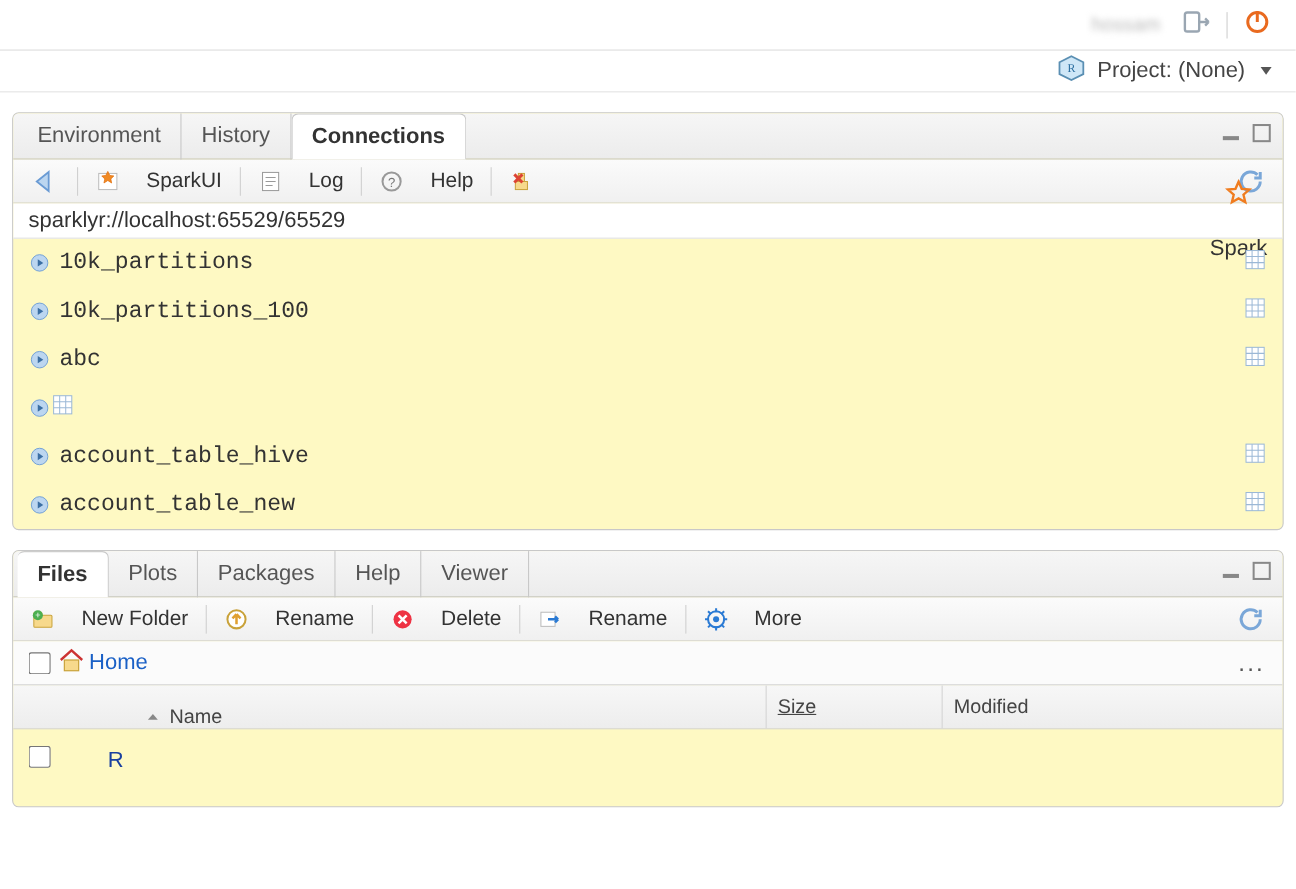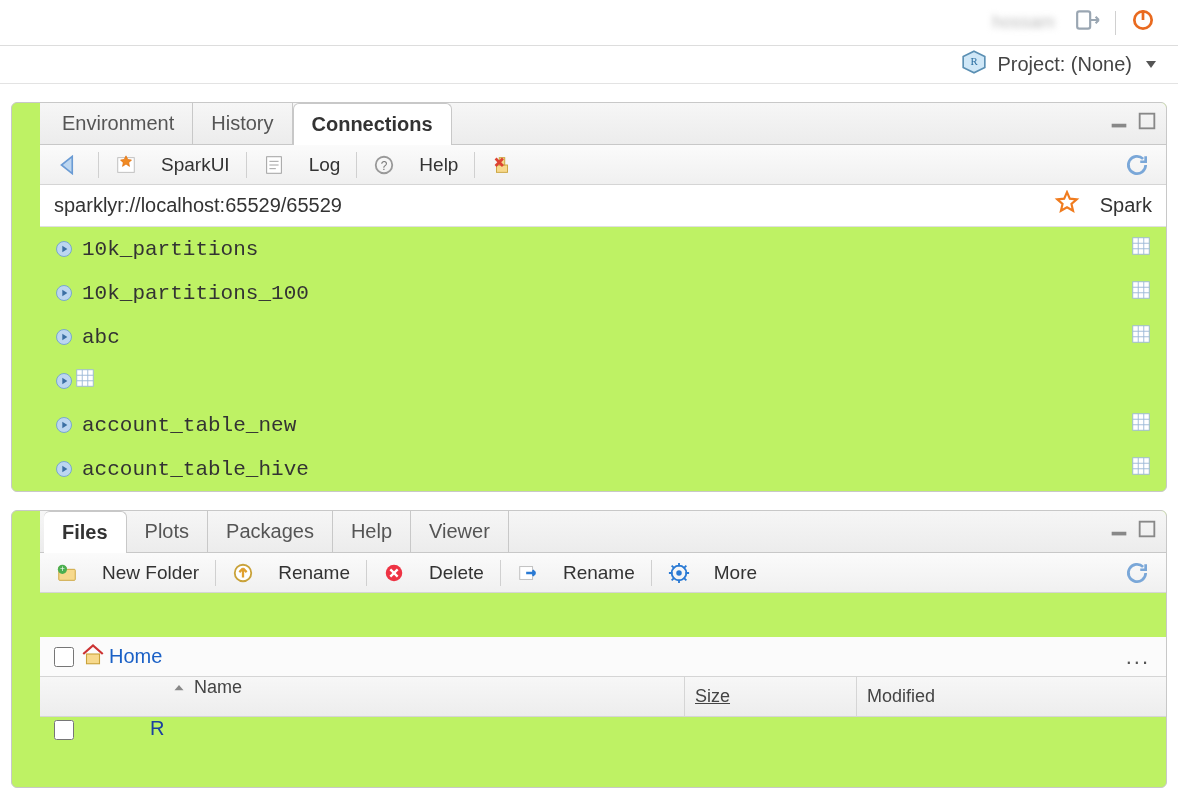--- a/index.html
+++ b/index.html
@@ -52,22 +52,21 @@
     border-top: 7px solid #555;
     margin-left: 4px;
   }
 
   
   .panel {
     margin: 18px 11px 0 11px;
     border: 1px solid #c8c8c8;
     border-radius: 6px;
     overflow: hidden;
-    background: #bef264;
-    padding-left: 28px;
+    background: #fef9c3;
   }
 
   
   .tabstrip {
     display: flex;
     align-items: center;
     background: linear-gradient(#f6f6f6,#ececec);
     border-bottom: 1px solid #c8c8c8;
     height: 42px;
     padding-left: 4px;
@@ -122,29 +121,29 @@
   }
   .toolbar .vsep {
     width: 1px; height: 26px; background: #d0d0d0;
   }
   .toolbar .push-right { margin-left: auto; }
 
   
   .conn-uri-row {
     display: flex;
     align-items: center;
-    height: 42px;
+    height: 32px;
     border-bottom: 1px solid #e0e0e0;
     padding: 0 14px;
     font-size: 20px;
     background: #fff;
     justify-content: space-between;
   }
   .conn-uri-row .right {
-    display: flex; align-items: center; gap: 20px;
+    display: flex; align-items: center; gap: 20px; flex-direction: column;
   }
   .table-list { }
   .table-row {
     display: flex;
     align-items: center;
     height: 44px;
     padding: 0 14px;
     font-family: "Courier New", monospace;
     font-size: 21px;
     color: #333;
@@ -159,37 +158,36 @@
   
   .breadcrumb-row {
     display: flex;
     align-items: center;
     height: 40px;
     padding: 0 10px;
     gap: 3px;
     border-bottom: 1px solid #d5d5d5;
     background: #fbfbfb;
     position: relative;
-    margin-top: 44px;
   }
   .breadcrumb-row .crumb-link { color: #1a60c6; font-size: 20px; cursor: pointer; }
   .breadcrumb-row .dots {
     margin-left: auto;
     font-size: 22px;
     color: #555;
     cursor: pointer;
     padding-right: 6px;
     letter-spacing: 2px;
   }
   .file-header, .file-row {
     display: flex;
-    align-items: flex-start;
+    align-items: flex-end;
     height: 40px;
     padding: 0 10px;
-    gap: 12px;
+    gap: 0;
     font-size: 18px;
   }
   .file-header {
     background: linear-gradient(#f7f7f7,#ededed);
     border-bottom: 1px solid #d5d5d5;
     color: #444;
   }
   .file-header .col-name { flex: 1; display:flex; align-items:center; gap:6px; padding-left: 86px; }
   .file-header .col-size { width: 160px; border-left:1px solid #d5d5d5; padding-left:10px; height:100%; display:flex; align-items:center;text-decoration:underline;}
   .file-header .col-mod  { width: 300px; border-left:1px solid #d5d5d5; padding-left:10px; height:100%; display:flex; align-items:center;}
@@ -380,35 +378,35 @@
             <line x1="3" y1="15" x2="21" y2="15" stroke="#9bb8d6"></line>
             <line x1="9" y1="3" x2="9" y2="21" stroke="#9bb8d6"></line>
             <line x1="15" y1="3" x2="15" y2="21" stroke="#9bb8d6"></line>
           </svg></span>
       </div>
       <div class="table-row">
         <span class="play"><svg viewBox="0 0 24 24" width="20" height="20">
             <circle cx="12" cy="12" r="9" fill="#bcd6f0" stroke="#6a9bd4"></circle>
             <path d="M10 8l6 4-6 4z" fill="#3b6fa3"></path>
           </svg></span>
-        <span class="tname">account_table_new</span>
+        <span class="tname">account_table_hive</span>
         <span class="grid-icon"><svg viewBox="0 0 24 24" width="22" height="22">
             <rect x="3" y="3" width="18" height="18" fill="#fff" stroke="#9bb8d6"></rect>
             <line x1="3" y1="9" x2="21" y2="9" stroke="#9bb8d6"></line>
             <line x1="3" y1="15" x2="21" y2="15" stroke="#9bb8d6"></line>
             <line x1="9" y1="3" x2="9" y2="21" stroke="#9bb8d6"></line>
             <line x1="15" y1="3" x2="15" y2="21" stroke="#9bb8d6"></line>
           </svg></span>
       </div>
       <div class="table-row">
         <span class="play"><svg viewBox="0 0 24 24" width="20" height="20">
             <circle cx="12" cy="12" r="9" fill="#bcd6f0" stroke="#6a9bd4"></circle>
             <path d="M10 8l6 4-6 4z" fill="#3b6fa3"></path>
           </svg></span>
-        <span class="tname">account_table_hive</span>
+        <span class="tname">account_table_new</span>
         <span class="grid-icon"><svg viewBox="0 0 24 24" width="22" height="22">
             <rect x="3" y="3" width="18" height="18" fill="#fff" stroke="#9bb8d6"></rect>
             <line x1="3" y1="9" x2="21" y2="9" stroke="#9bb8d6"></line>
             <line x1="3" y1="15" x2="21" y2="15" stroke="#9bb8d6"></line>
             <line x1="9" y1="3" x2="9" y2="21" stroke="#9bb8d6"></line>
             <line x1="15" y1="3" x2="15" y2="21" stroke="#9bb8d6"></line>
           </svg></span>
       </div>
     </div>
 </div>

